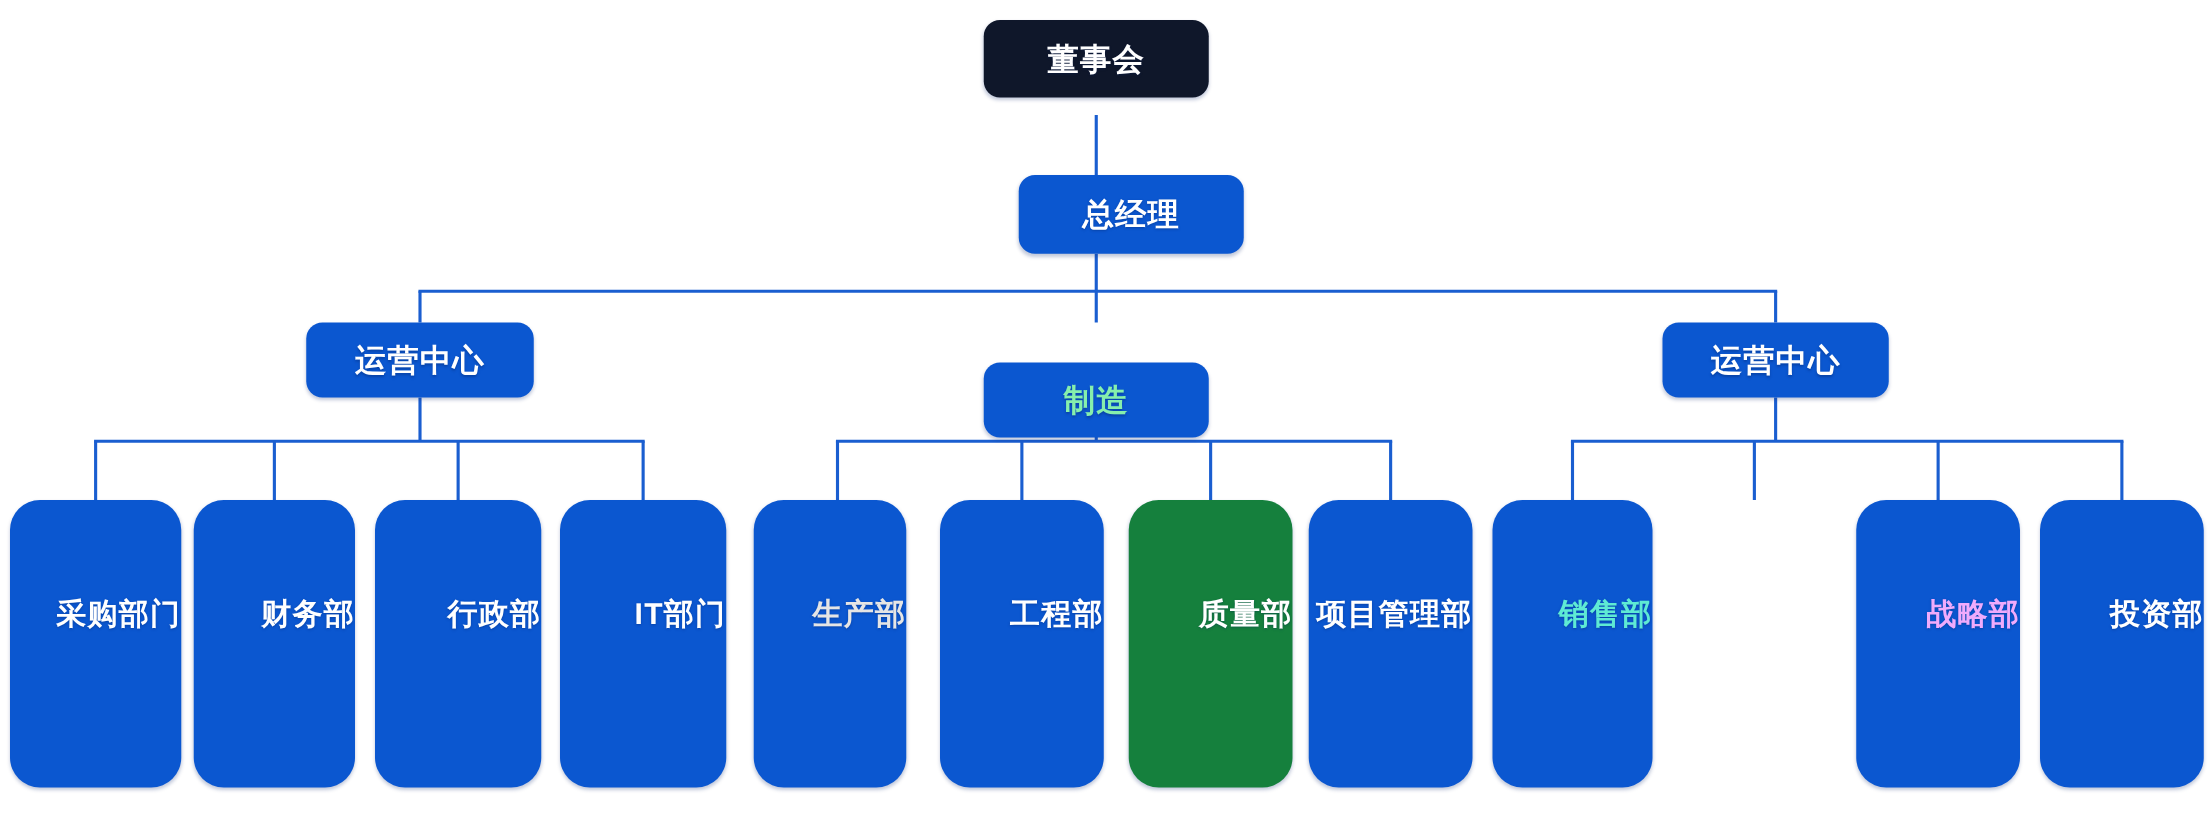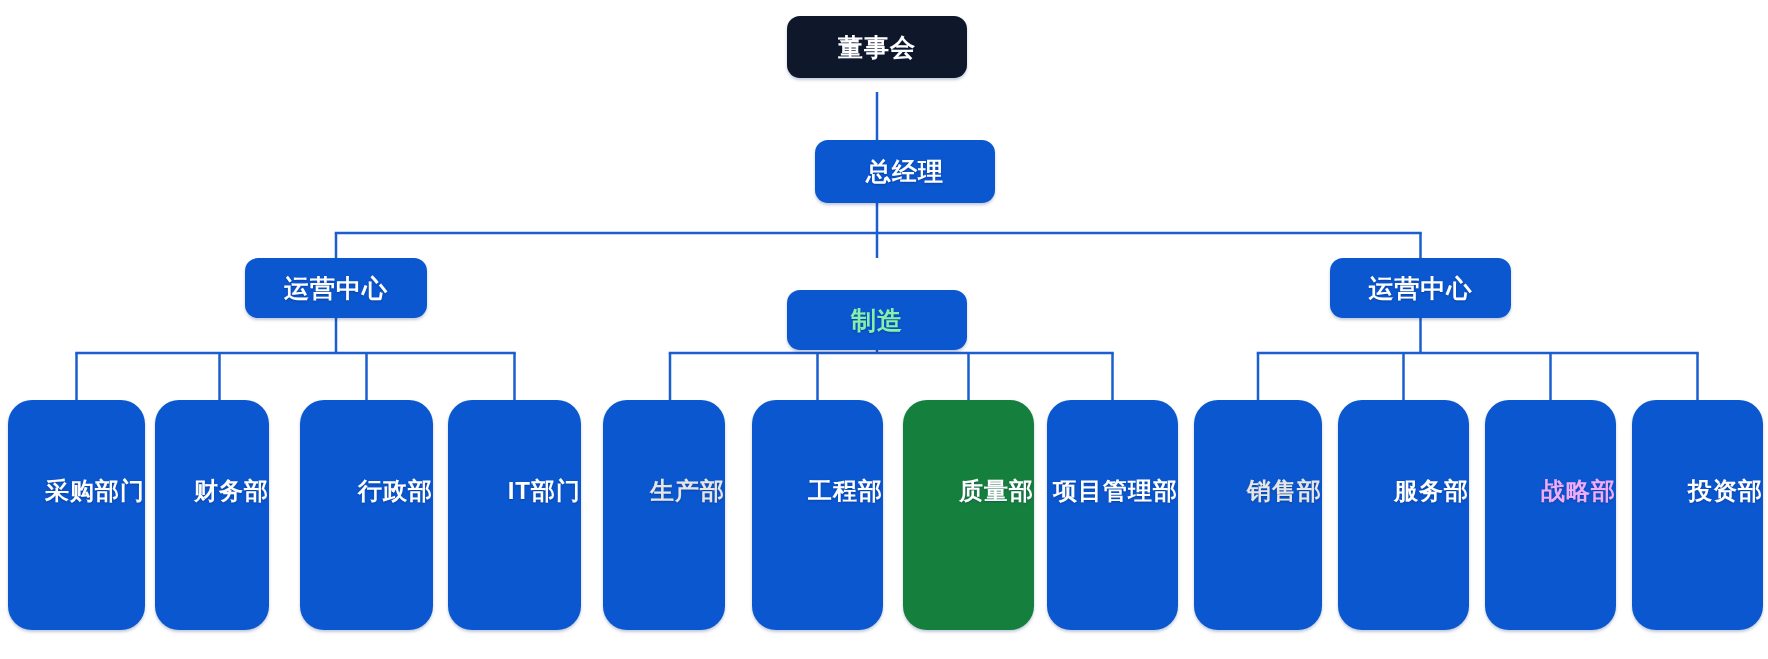--- a/index.html
+++ b/index.html
@@ -92,21 +92,21 @@
       </div>
       <div class="org-node small" style="left: 787px; top: 140px; width: 180px; height: 63px; background: rgb(11, 87, 208); color: rgb(255, 255, 255); margin-left: 28px;">
         <span class="node-label">总经理</span>
       </div>
       <div class="org-node small" style="left: 245px; top: 258px; width: 182px; height: 60px; background: rgb(11, 87, 208); color: rgb(255, 255, 255);">
         <span class="node-label">运营中心</span>
       </div>
       <div class="org-node tall" style="left: 8px; top: 400px; width: 137px; height: 230px; background: rgb(11, 87, 208); color: rgb(255, 255, 255);">
         <span class="node-label">采购部门</span>
       </div>
-      <div class="org-node tall" style="left: 155px; top: 400px; width: 114px; height: 230px; background: rgb(11, 87, 208); color: rgb(255, 255, 255);">
+      <div class="org-node tall" style="left: 155px; top: 400px; width: 129px; height: 230px; background: rgb(11, 87, 208); color: rgb(255, 255, 255);">
         <span class="node-label">财务部</span>
       </div>
       <div class="org-node tall" style="left: 448px; top: 400px; width: 133px; height: 230px; background: rgb(11, 87, 208); color: rgb(255, 255, 255);">
         <span class="node-label">IT部门</span>
       </div>
       <div class="org-node tall" style="left: 300px; top: 400px; width: 133px; height: 230px; background: rgb(11, 87, 208); color: rgb(255, 255, 255);">
         <span class="node-label">行政部</span>
       </div>
       <div class="org-node small" style="left: 787px; top: 258px; width: 180px; height: 60px; background: rgb(11, 87, 208); color: #86efac; margin-top: 32px;">
         <span class="node-label">制造</span>
@@ -119,25 +119,22 @@
       </div>
       <div class="org-node tall" style="left: 903px; top: 400px; width: 131px; height: 230px; background: #15803d; color: rgb(255, 255, 255);">
         <span class="node-label">质量部</span>
       </div>
       <div class="org-node tall" style="left: 1047px; top: 400px; width: 131px; height: 230px; background: rgb(11, 87, 208); color: rgb(255, 255, 255);">
         <span class="node-label">项目管理部</span>
       </div>
       <div class="org-node small" style="left: 1330px; top: 258px; width: 181px; height: 60px; background: rgb(11, 87, 208); color: rgb(255, 255, 255);">
         <span class="node-label">运营中心</span>
       </div>
-      <div class="org-node tall" style="left: 1194px; top: 400px; width: 128px; height: 230px; background: rgb(11, 87, 208); color: #e5e5e5;">
+      <div class="org-node tall" style="left: 1194px; top: 400px; width: 128px; height: 230px; background: rgb(11, 87, 208); color: #5eead4;">
         <span class="node-label">销售部</span>
-      </div>
-      <div class="org-node tall" style="left: 1338px; top: 400px; width: 131px; height: 230px; background: rgb(11, 87, 208); color: rgb(255, 255, 255);">
-        <span class="node-label">服务部</span>
       </div>
       <div class="org-node tall" style="left: 1485px; top: 400px; width: 131px; height: 230px; background: rgb(11, 87, 208); color: #f0abfc;">
         <span class="node-label">战略部</span>
       </div>
       <div class="org-node tall" style="left: 1632px; top: 400px; width: 131px; height: 230px; background: rgb(11, 87, 208); color: rgb(255, 255, 255);">
         <span class="node-label">投资部</span>
       </div>
     </div>
 </div>
 

